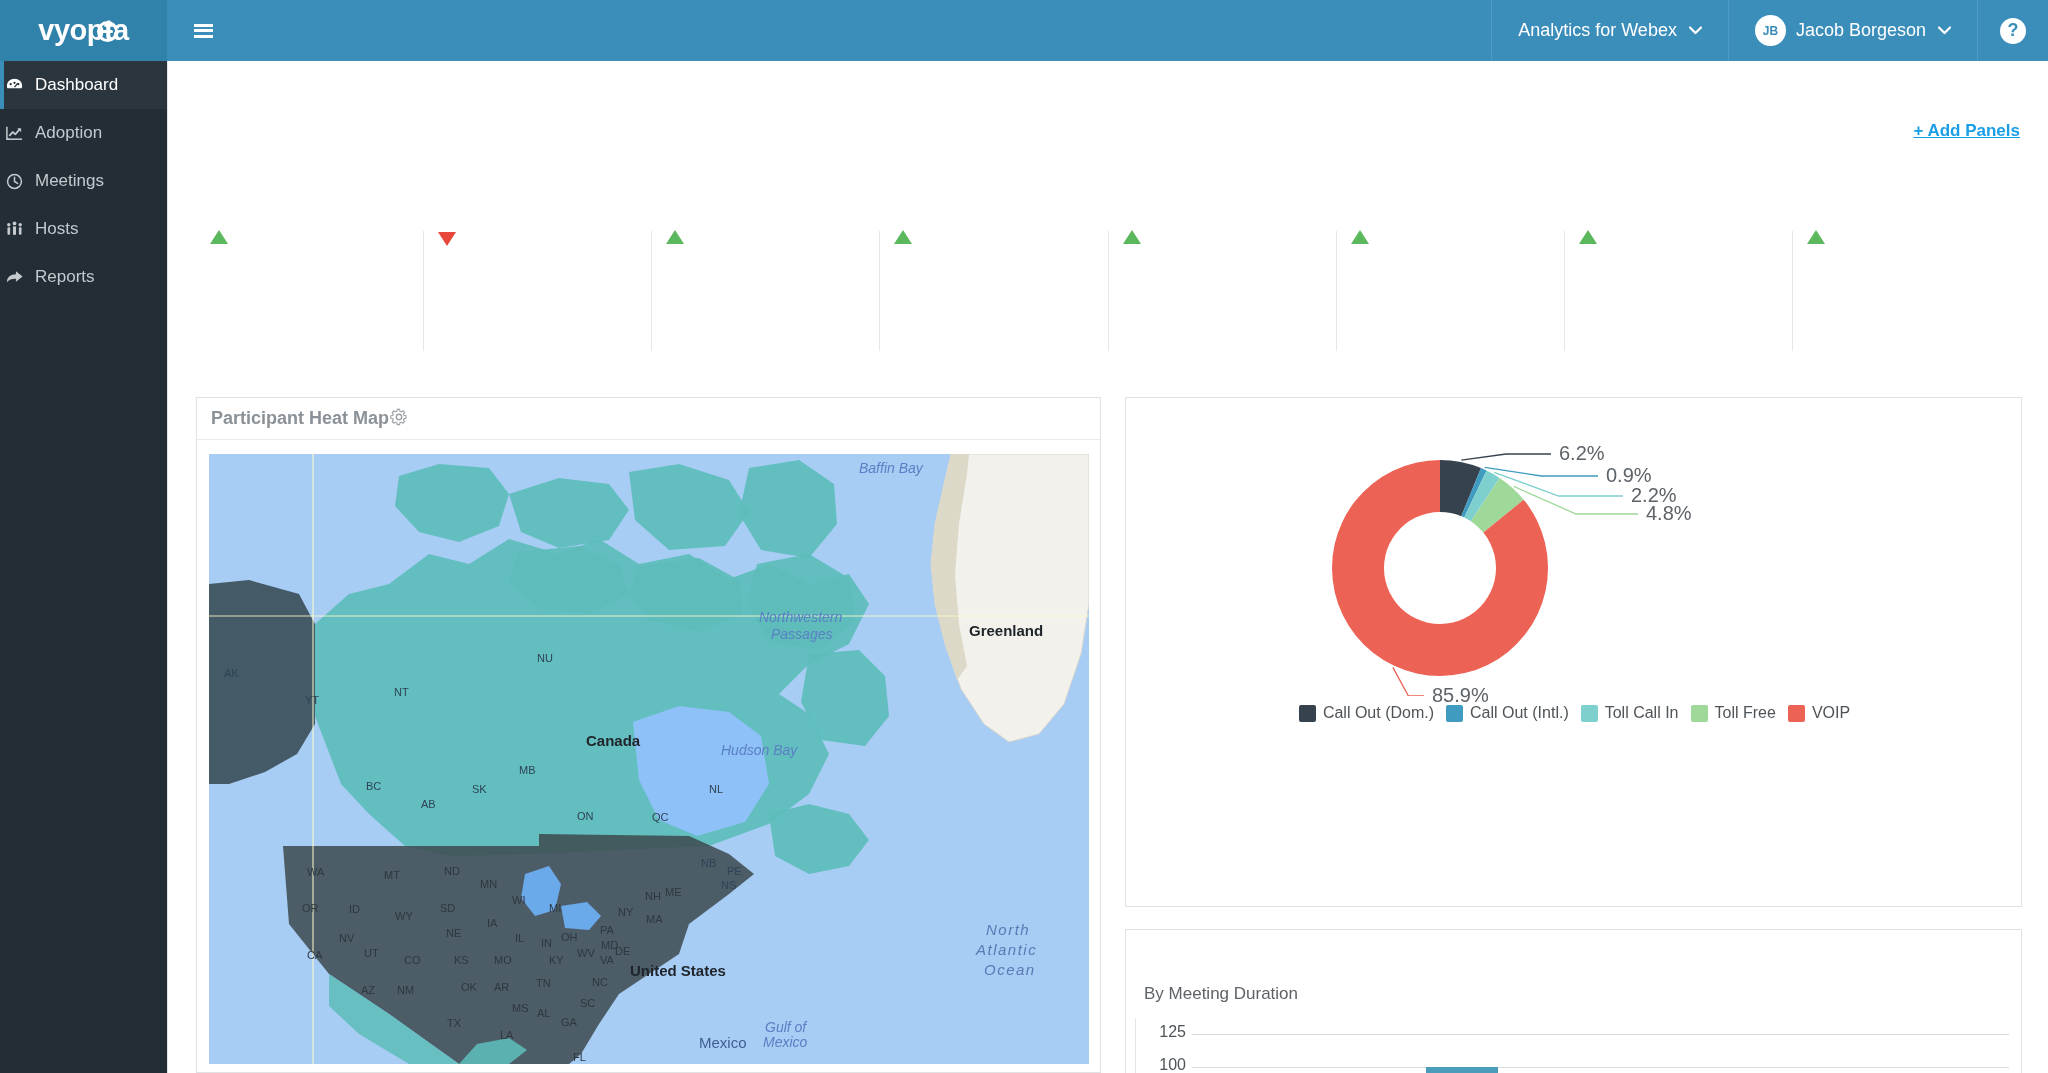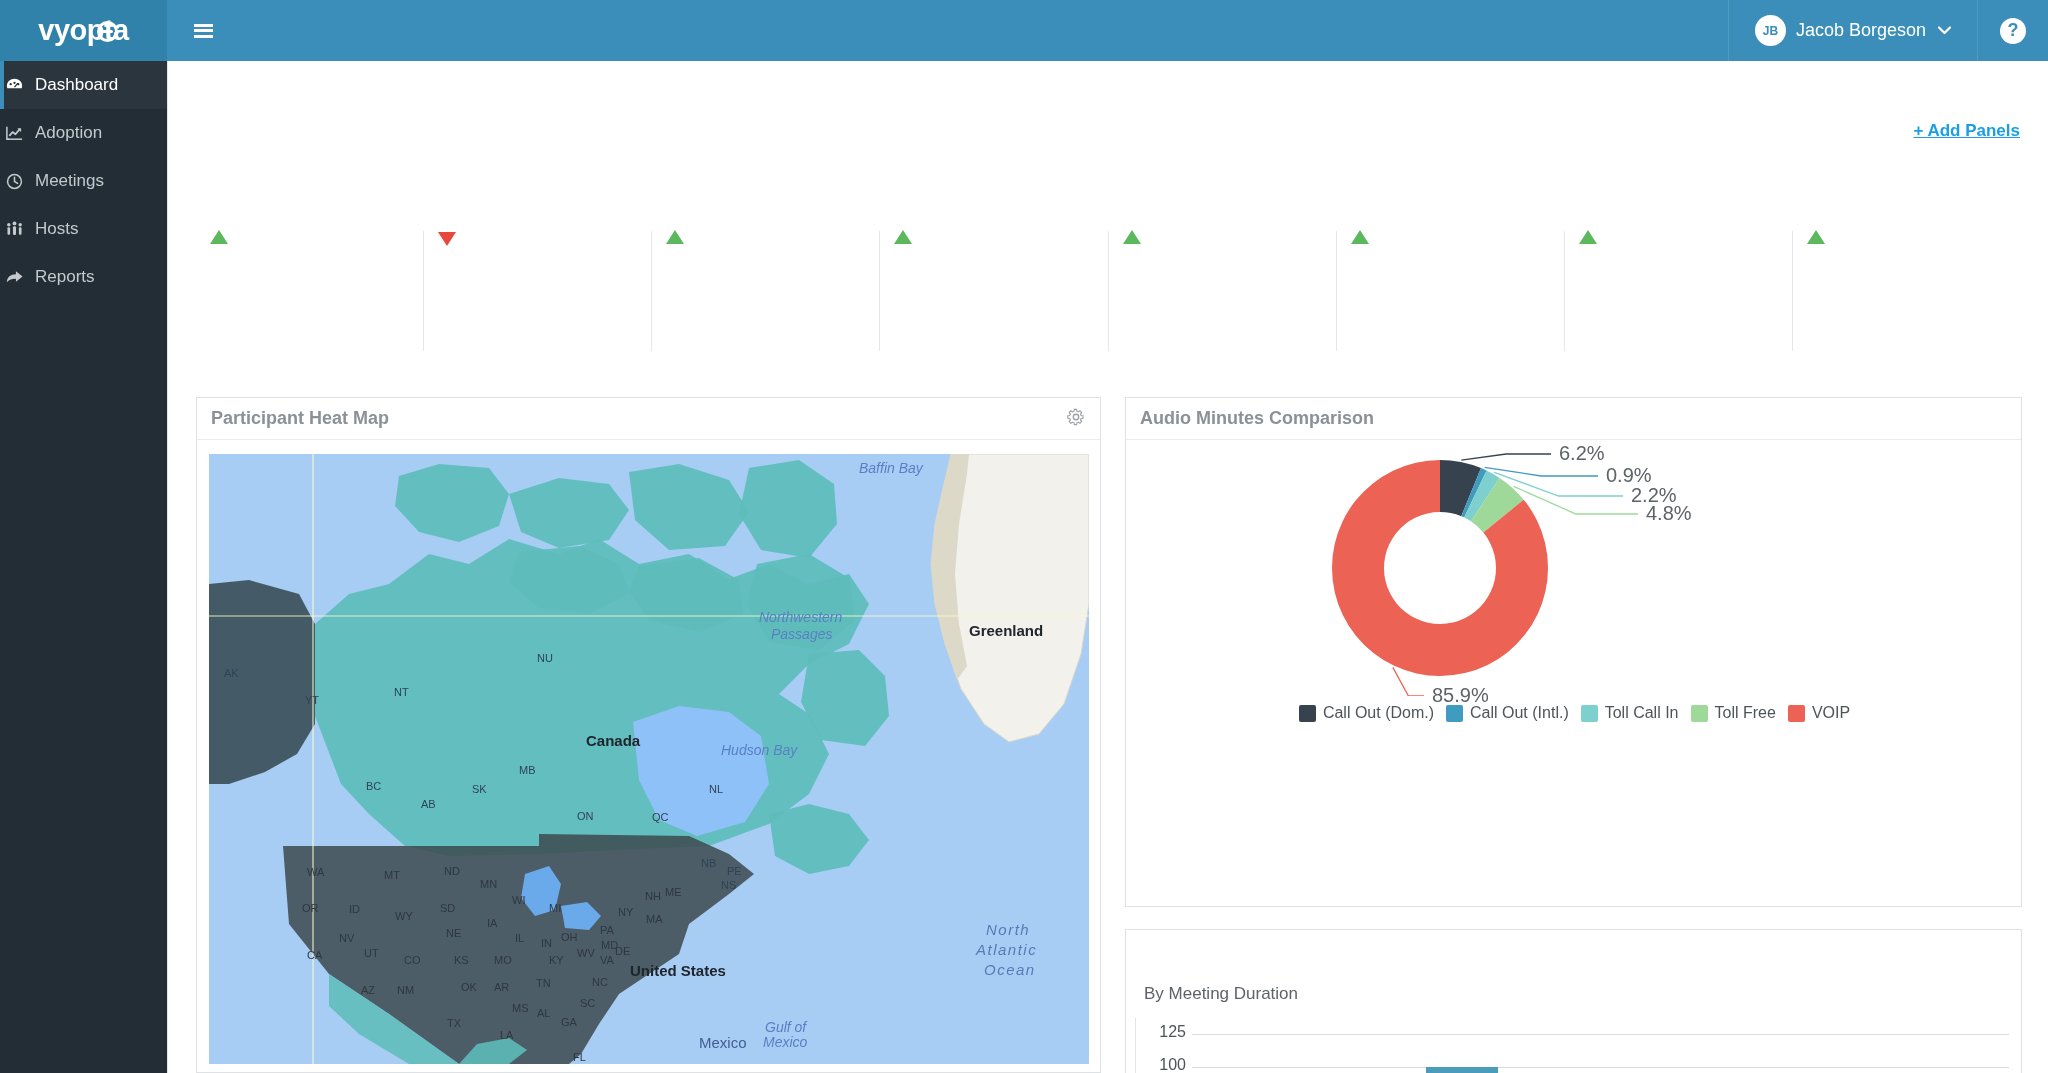--- a/index.html
+++ b/index.html
@@ -117,21 +117,21 @@
   .kpi-pct.down { color: #e8483c; }
   .kpi-label { font-size: 16px; font-weight: 700; color: #32373b; margin-top: 12px; }
 
   
   .panel {
     position: absolute; background: #ffffff;
     border: 1px solid #dfe2e5;
   }
   .panel-head {
     height: 42px; border-bottom: 1px solid #e8eaec;
-    display: flex; align-items: center; justify-content: space-between;
+    display: flex; align-items: center; 
     padding: 0 14px;
   }
   .panel-title { font-size: 18px; font-weight: 700; color: #8a9197; }
   .gear { cursor: pointer; }
 
   #panel-heatmap { left: 28px; top: 336px; width: 905px; height: 676px; }
   #panel-audio   { left: 957px; top: 336px; width: 897px; height: 510px; }
   #panel-activity{ left: 957px; top: 868px; width: 897px; height: 320px; }
 
   
@@ -183,20 +183,28 @@
     </div>
     <div class="hamburger">
       <div>
           <span></span>
           <span></span>
           <span></span>
         </div>
     </div>
     <div class="topbar-spacer"></div>
 
+    <div class="topbar-item">
+      <span>Analytics for Webex</span>
+      <span class="caret">
+        <svg width="13" height="9" viewBox="0 0 13 9">
+            <path d="M1 1.5 L6.5 7 L12 1.5" stroke="#fff" stroke-width="2.2" fill="none" stroke-linecap="round" stroke-linejoin="round"></path>
+          </svg>
+      </span>
+    </div>
 
     <div class="topbar-item">
       <span class="avatar">
           <span>JB</span>
         </span>
       <span>Jacob Borgeson</span>
       <span class="caret">
         <svg width="13" height="9" viewBox="0 0 13 9">
             <path d="M1 1.5 L6.5 7 L12 1.5" stroke="#fff" stroke-width="2.2" fill="none" stroke-linecap="round" stroke-linejoin="round"></path>
           </svg>
@@ -478,23 +486,20 @@
               <div class="map-label state" style="left: 409px; top: 452px;">NY</div>
               <div class="map-label state" style="left: 436px; top: 436px;">NH</div>
               <div class="map-label state" style="left: 437px; top: 459px;">MA</div>
               <div class="map-label state" style="left: 456px; top: 432px;">ME</div>
             </div>
         </div>
       </div>
     </div>
 
     <div class="panel" id="panel-audio">
-      <div class="panel-head">
-        <span class="panel-title">Audio Minutes Comparison</span>
-      </div>
       <div class="donut-area">
         <svg id="donut-svg" width="420" height="250" viewBox="0 0 420 250" style="position:absolute;left:128px;top:4px;">
             <path d="M186 14 A108 108 0 0 1 227.01614231635452 22.091661661878533 L207.26762934922087 70.19567641727035 A56 56 0 0 0 186 66 Z" fill="#37424f"></path>
             <path d="M227.01614231635452 22.091661661878533 A108 108 0 0 1 232.59725293354356 24.56953238823408 L210.16153855813369 71.48049827538063 A56 56 0 0 0 207.26762934922087 70.19567641727035 Z" fill="#3f9bbf"></path>
             <path d="M232.59725293354356 24.56953238823408 A108 108 0 0 1 245.57775402787047 31.919529169777505 L216.89216875519207 75.2916077176624 A56 56 0 0 0 210.16153855813369 71.48049827538063 Z" fill="#7ed0ce"></path>
             <path d="M245.57775402787047 31.919529169777505 A108 108 0 0 1 269.64633050146324 53.68242251338255 L229.37217137112907 86.57607093286502 A56 56 0 0 0 216.89216875519207 75.2916077176624 Z" fill="#9ed99a"></path>
             <path d="M269.64633050146324 53.68242251338255 A108 108 0 1 1 185.99999999999997 14 L186 66 A56 56 0 1 0 229.37217137112907 86.57607093286502 Z" fill="#ec6254"></path>
             <path d="M207.2904414855946 14.080043081233256 L252.1452207427973 8 L297 8" stroke="#37424f" stroke-width="1.3" fill="none"></path>
             <path d="M230.63577334328198 21.463202069853267 L287.31788667164096 30 L344 30" stroke="#3f9bbf" stroke-width="1.3" fill="none"></path>
             <path d="M240.20000757031204 26.279786986352164 L304.600003785156 50 L369 50" stroke="#7ed0ce" stroke-width="1.3" fill="none"></path>

